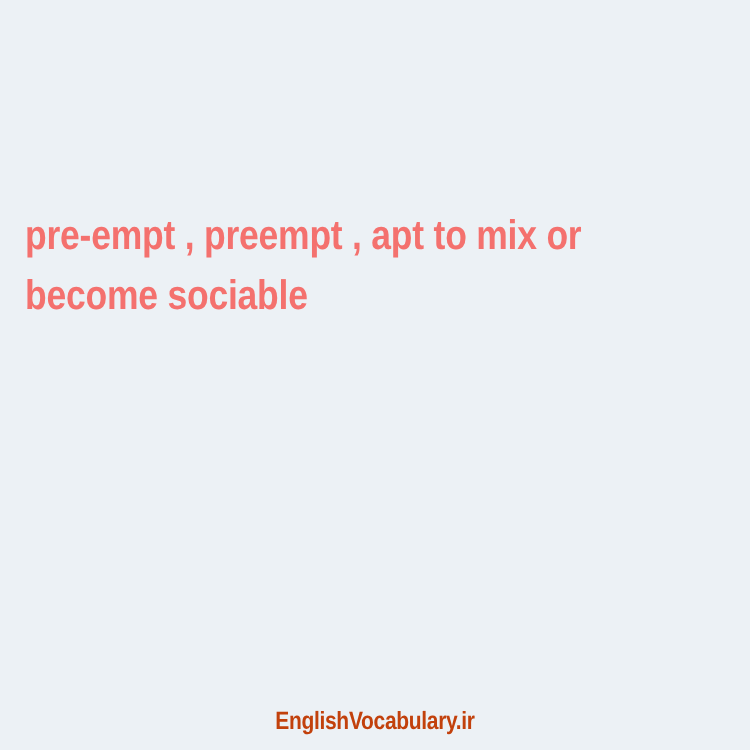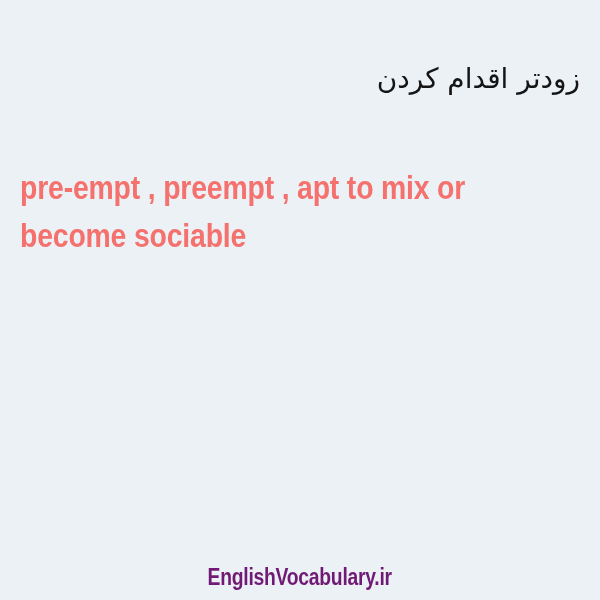--- a/index.html
+++ b/index.html
@@ -59,24 +59,24 @@
 
   
   .footer {
     position: absolute;
     left: 0;
     right: 0;
     top: 562px;
     height: 30px;
     text-align: center;
     font-family: "Liberation Sans Narrow", "Liberation Sans", sans-serif;
-    font-size: 23px;
+    font-size: 20px;
     line-height: 30px;
     font-weight: 700;
-    color: #701a75;
+    color: #c2410c;
     letter-spacing: -0.3px;
   }
   .footer-inner {
     display: inline-block;
     transform: scaleX(0.84);
     transform-origin: center;
   }
 
   .spacer-area {
     position: absolute;
@@ -84,21 +84,20 @@
     top: 262px;
     width: 600px;
     height: 298px;
   }
 </style>
 </head>
 <body>
 
 <div class="page">
 
-  <h1 class="headword">زودتر اقدام کردن</h1>
 
   <div class="definition">pre-empt , preempt , apt to mix or become sociable</div>
 
   <div class="spacer-area"></div>
 
   <div class="footer">
     <span class="footer-inner">EnglishVocabulary.ir</span>
   </div>
 
 </div>

